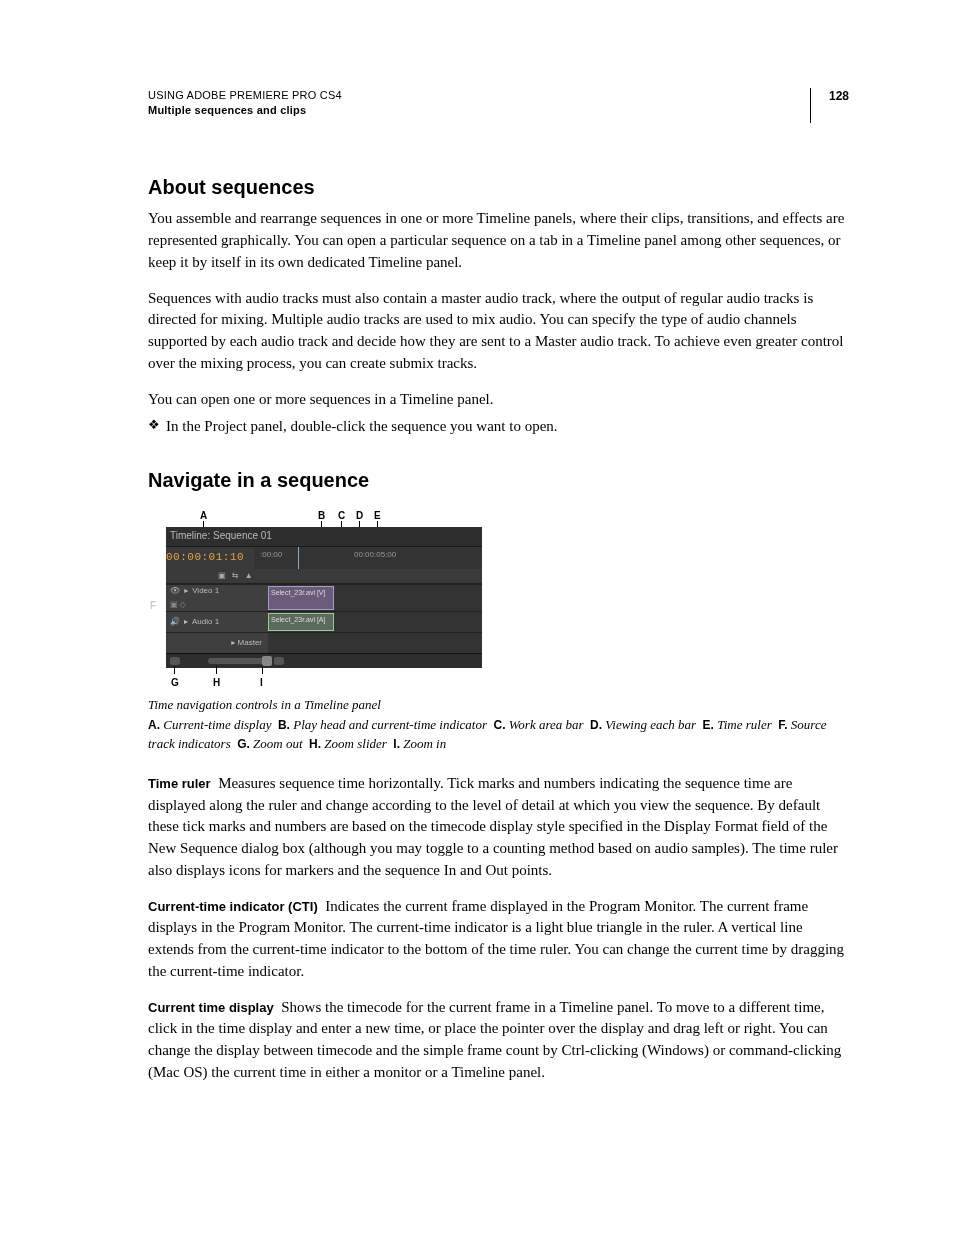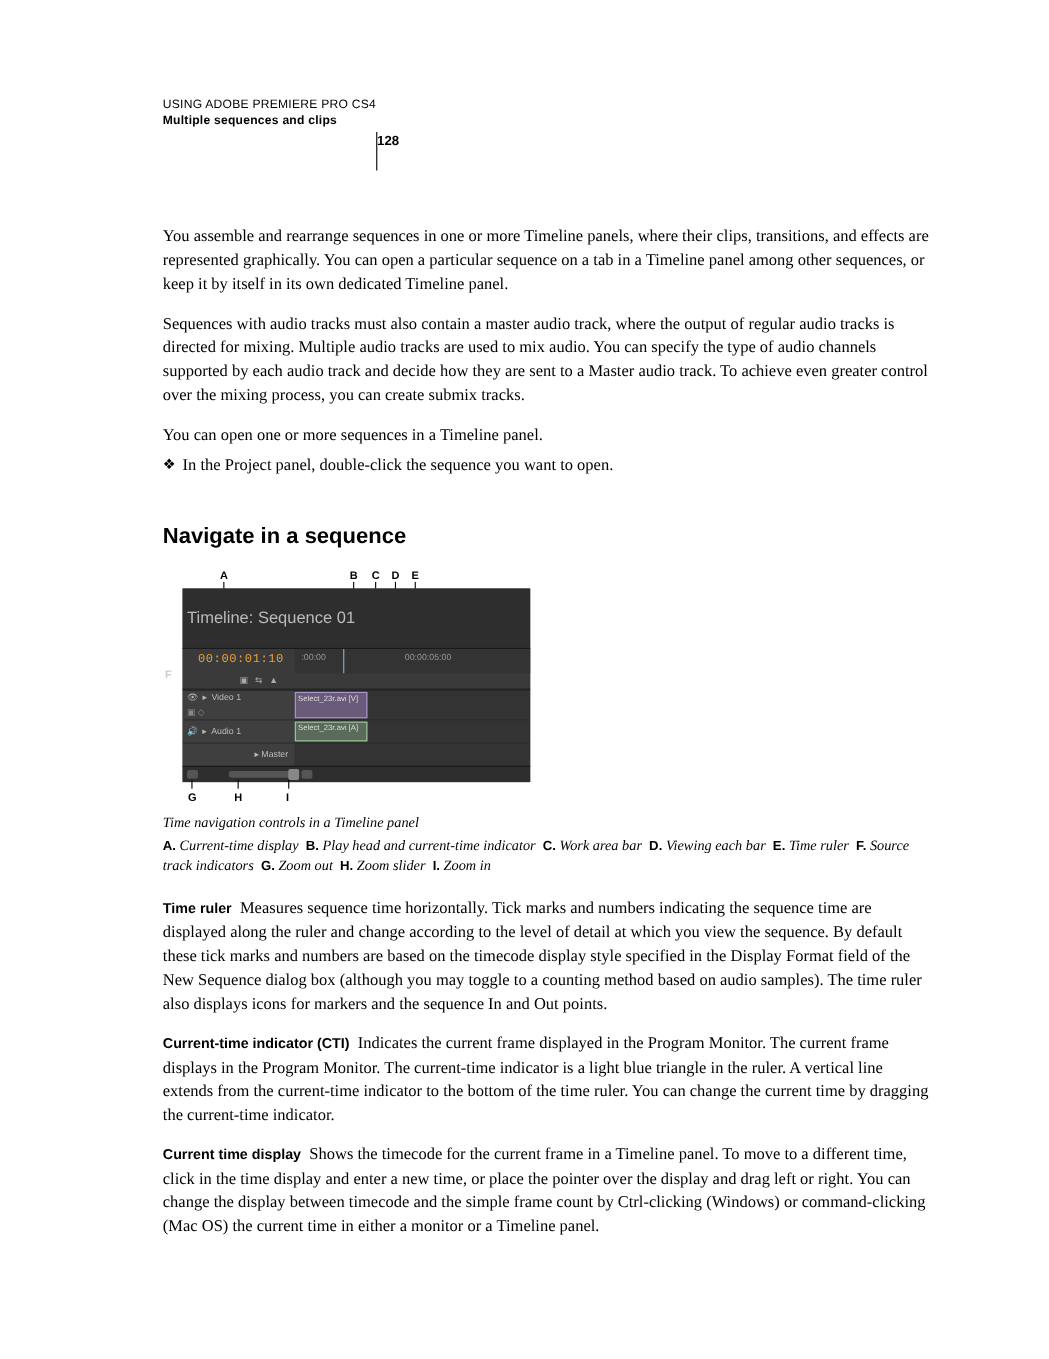--- a/index.html
+++ b/index.html
@@ -11,40 +11,40 @@
     color: #000;
     background: #fff;
     width: 954px;
   }
   .page {
     padding: 88px 105px 60px 148px;
     position: relative;
   }
   .running-head {
     display: flex;
+    justify-content: space-between;
     align-items: flex-start;
     margin-bottom: 50px;
   }
   .rh-left {
     font-family: "Myriad Pro", "Segoe UI", Arial, sans-serif;
     font-size: 11px;
     line-height: 1.4;
     letter-spacing: 0.02em;
     color: #000;
   }
   .rh-title { font-weight: 400; }
   .rh-sub { font-weight: 700; }
   .rh-page {
     font-family: "Myriad Pro", "Segoe UI", Arial, sans-serif;
     font-size: 12px;
     font-weight: 700;
     border-left: 1.5px solid #000;
-    padding-left: 0;
+    padding-left: 18px;
     padding-bottom: 18px;
-    margin-top: 32px;
   }
   h2.section {
     font-family: "Myriad Pro", "Segoe UI", Arial, sans-serif;
     font-weight: 700;
     font-size: 20px;
     margin: 26px 0 6px 0;
   }
   p.body {
     margin: 6px 0 14px 0;
   }
@@ -98,34 +98,33 @@
   .callout-left {
     position: absolute;
     left: -16px;
     font-family: "Myriad Pro", Arial, sans-serif;
     font-size: 10px;
     font-weight: 700;
   }
   .fi-tabbar {
     background: #2e2e2e;
     border-bottom: 1px solid #1a1a1a;
-    padding: 16px 4px;
-    font-size: 15px;
+    padding: 2px 4px;
+    font-size: 10px;
     color: #bbb;
   }
   .fi-timecode-row {
     display: flex;
     align-items: center;
     background: #3a3a3a;
     height: 22px;
   }
   .fi-timecode {
     color: #e8a33c;
     font-size: 11px;
-    padding-left: 14px;
     width: 88px;
     font-family: "Courier New", monospace;
     letter-spacing: 0.5px;
   }
   .fi-ruler {
     flex: 1;
     height: 22px;
     background: #333;
     position: relative;
     color: #999;
@@ -250,30 +249,31 @@
 <div class="page">
 
   <div class="running-head">
     <div class="rh-left">
       <div class="rh-title">USING ADOBE PREMIERE PRO CS4</div>
       <div class="rh-sub">Multiple sequences and clips</div>
     </div>
     <div class="rh-page">128</div>
   </div>
 
+  <h2 class="section">About sequences</h2>
   <p class="body">You assemble and rearrange sequences in one or more Timeline panels, where their clips, transitions, and effects are represented graphically. You can open a particular sequence on a tab in a Timeline panel among other sequences, or keep it by itself in its own dedicated Timeline panel.</p>
   <p class="body">Sequences with audio tracks must also contain a master audio track, where the output of regular audio tracks is directed for mixing. Multiple audio tracks are used to mix audio. You can specify the type of audio channels supported by each audio track and decide how they are sent to a Master audio track. To achieve even greater control over the mixing process, you can create submix tracks.</p>
 
   <p class="body" style="margin-bottom:6px">You can open one or more sequences in a Timeline panel.</p>
   <div class="bullet-row">
     <span class="bullet-glyph">❖</span>
     <span>In the Project panel, double-click the sequence you want to open.</span>
   </div>
 
-  <h2 class="section" style="margin-top:39px">Navigate in a sequence</h2>
+  <h2 class="section" style="margin-top:28px">Navigate in a sequence</h2>
 
   <div class="figure">
 
     <div class="callouts-top" style="margin-left:18px; width:316px;">
       <span style="left:34px">A</span>
       <span style="left:152px">B</span>
       <span style="left:172px">C</span>
       <span style="left:190px">D</span>
       <span style="left:208px">E</span>
       <span class="tick" style="left:37px"></span>

